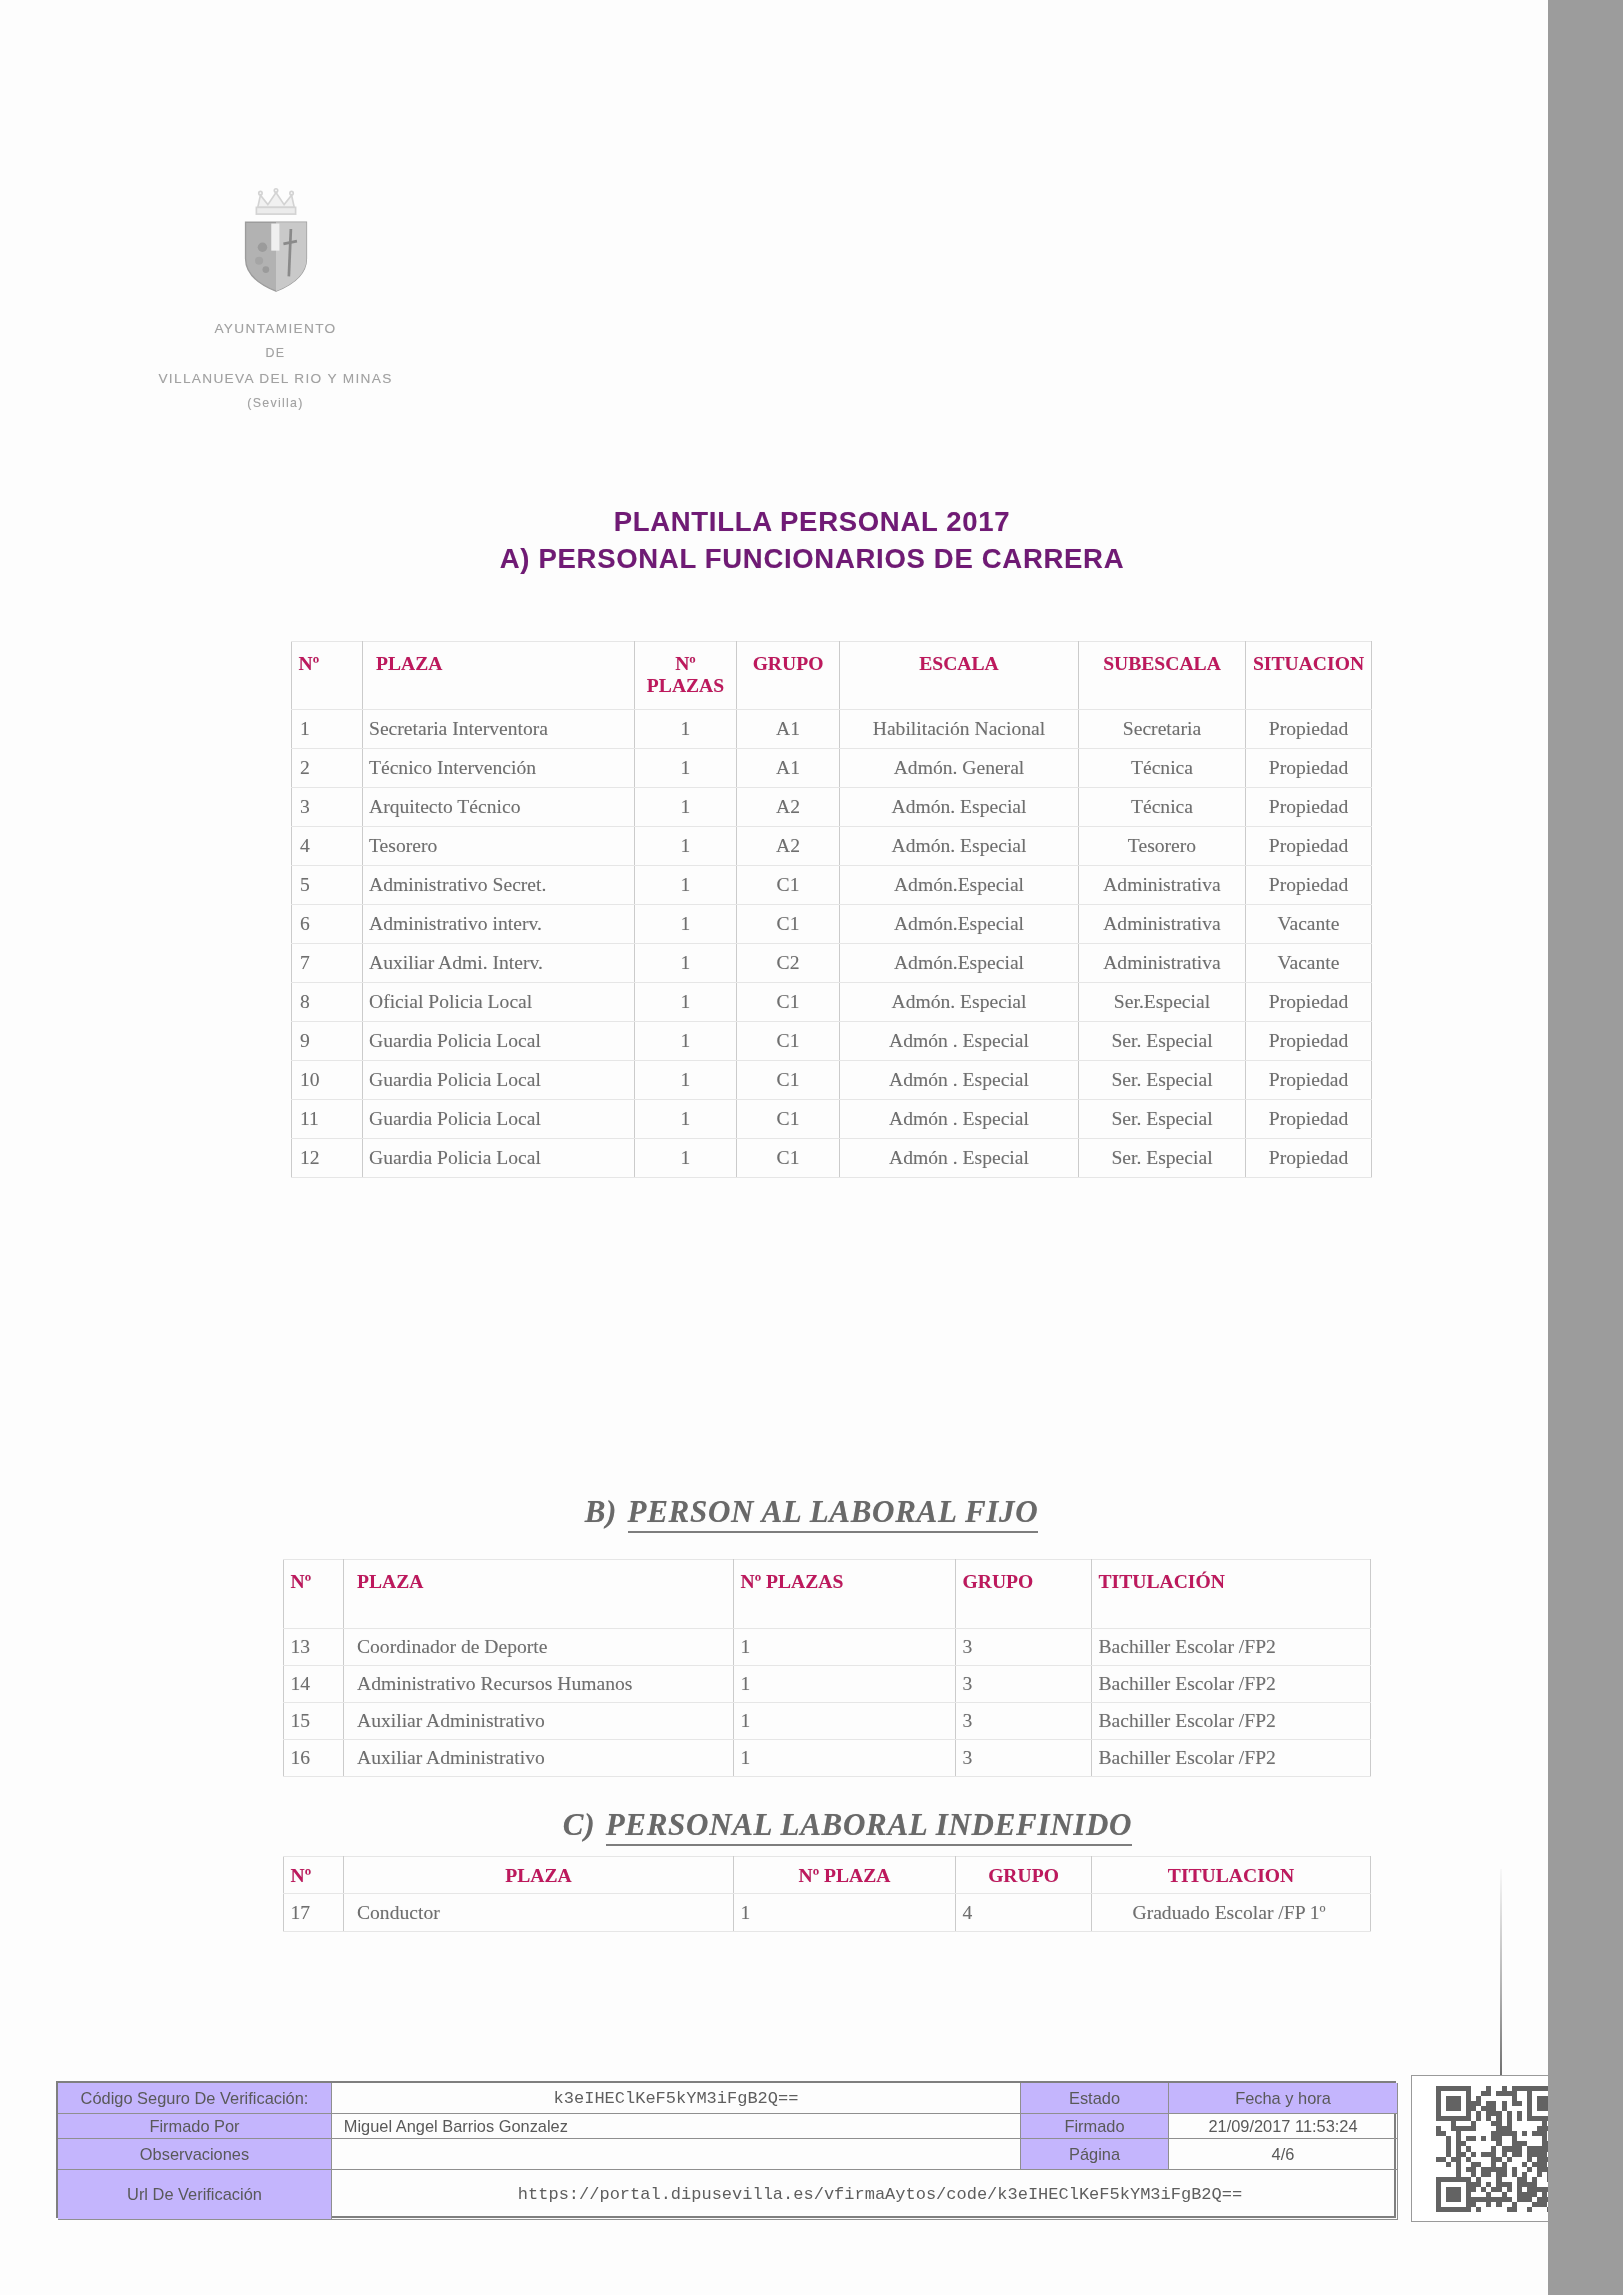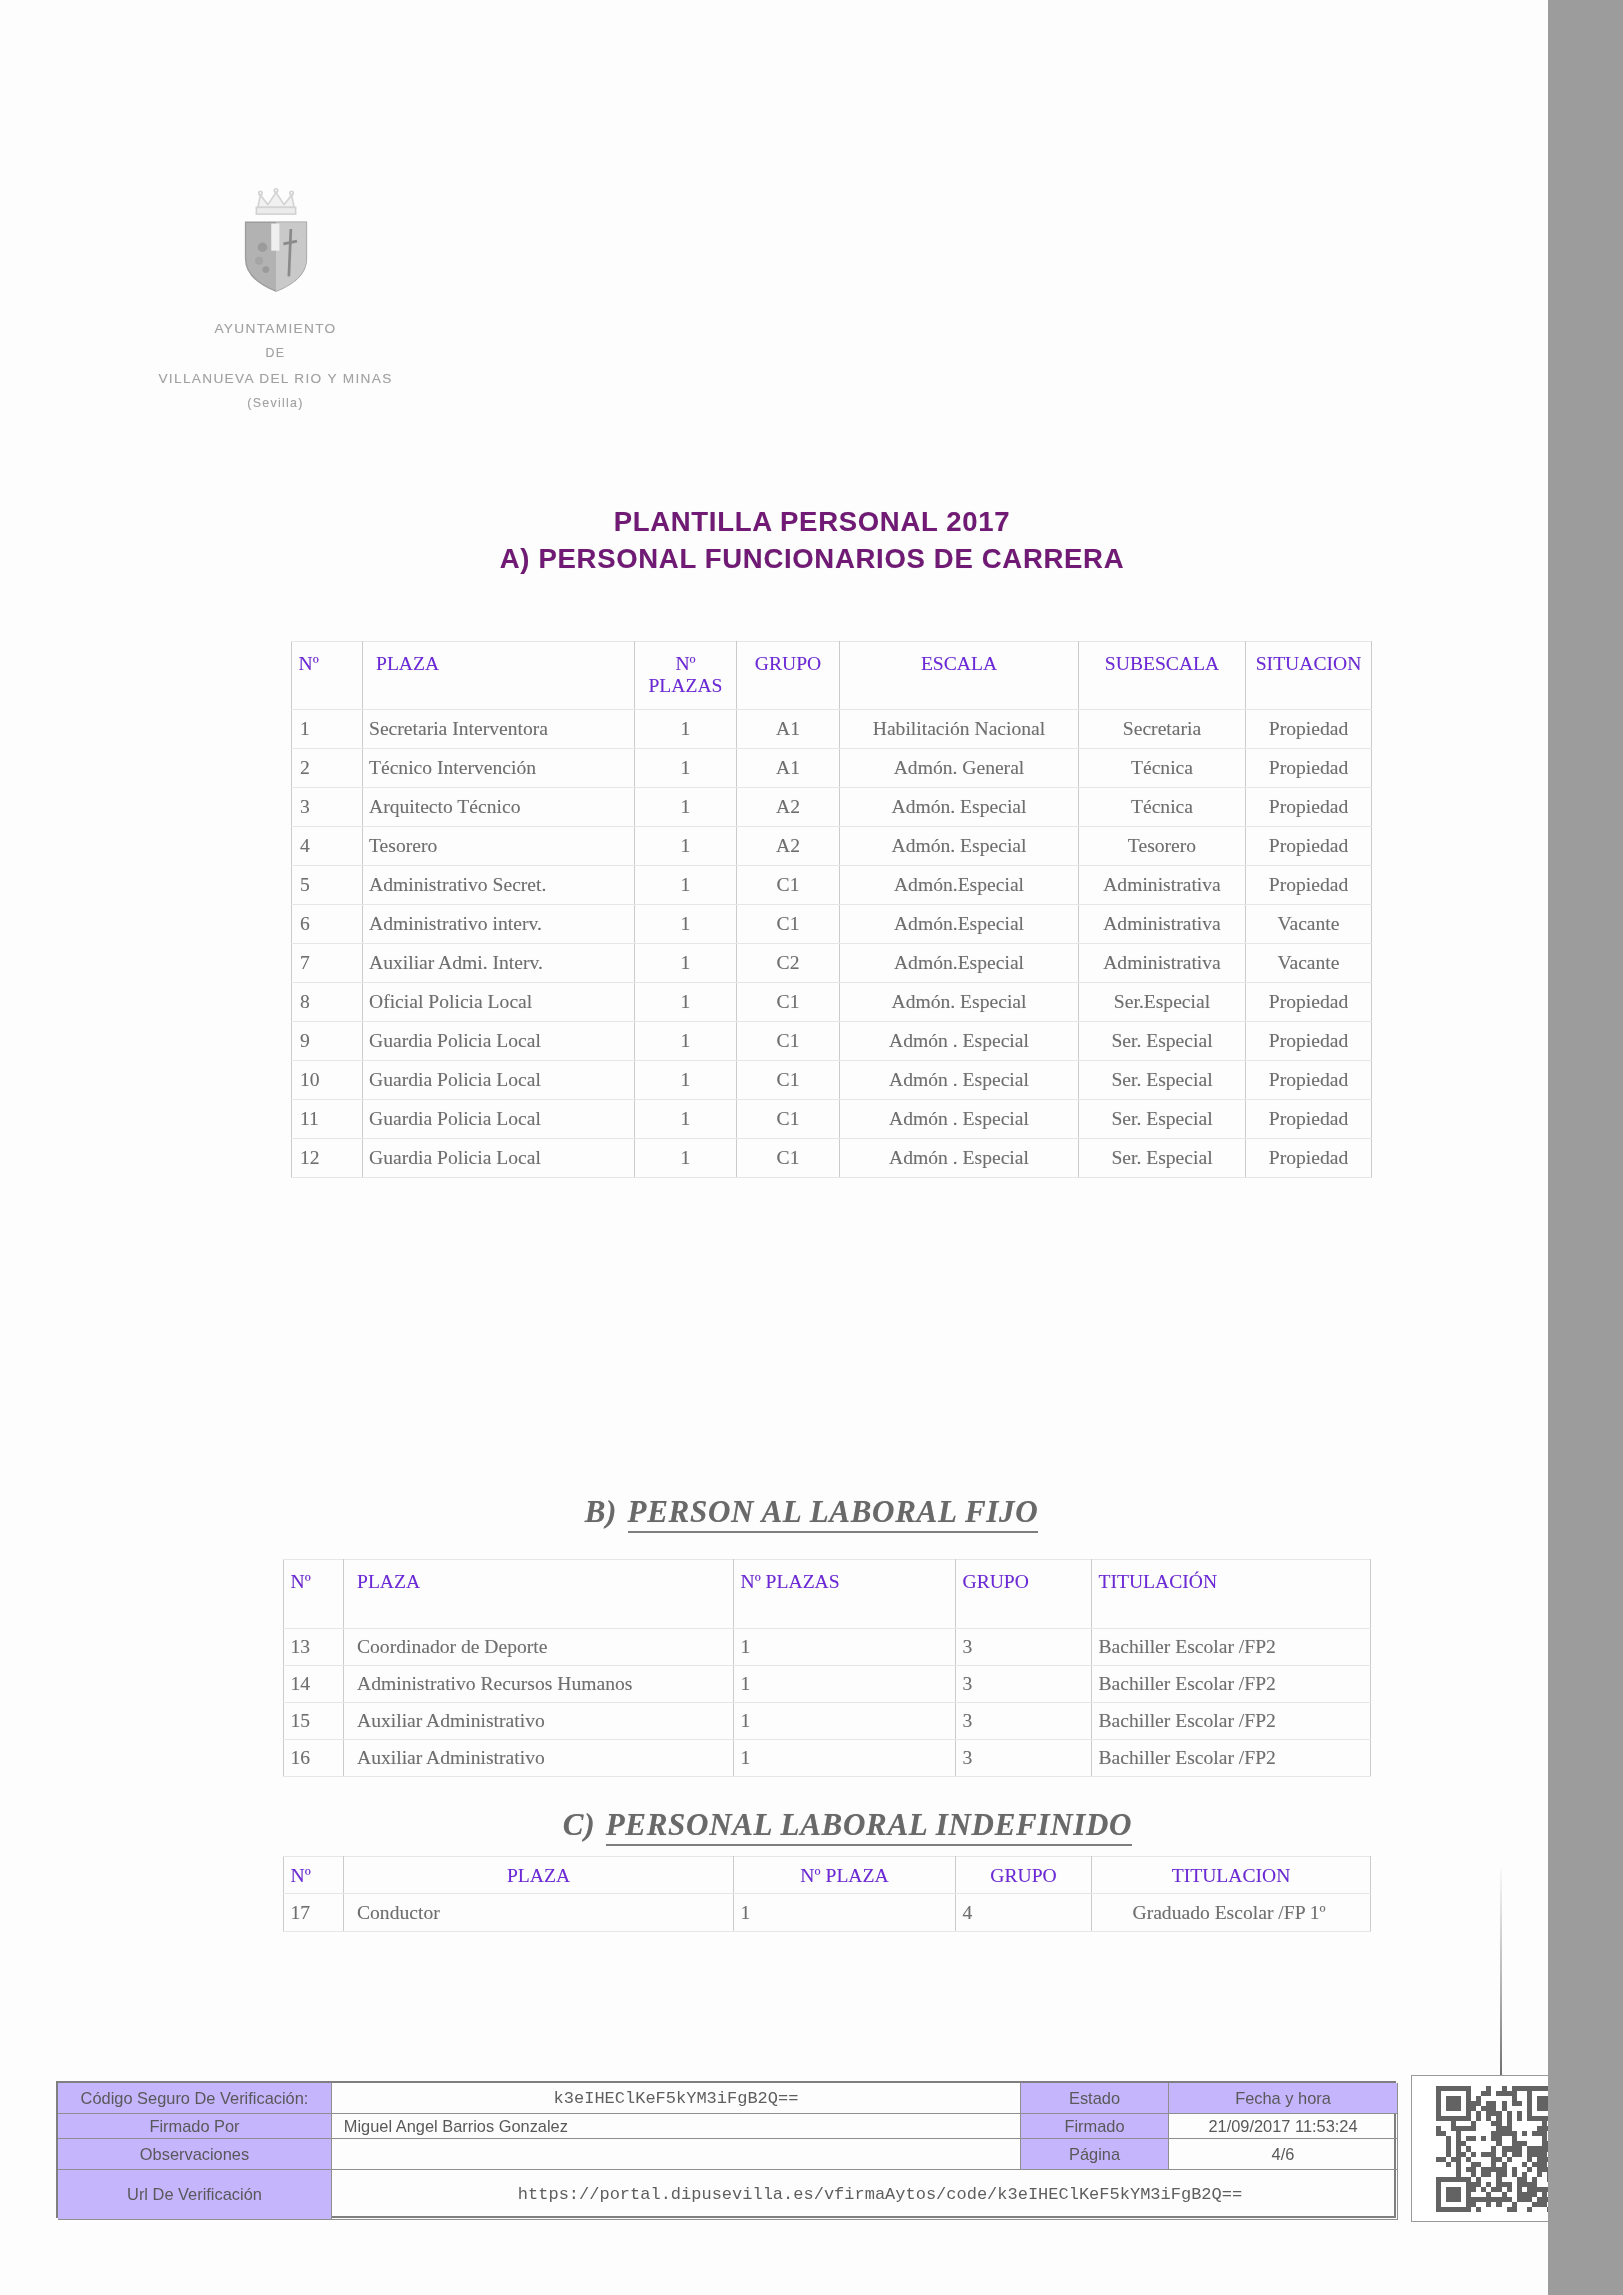--- a/index.html
+++ b/index.html
@@ -18,21 +18,21 @@
     font-family:"Liberation Sans",sans-serif;font-weight:bold;font-size:27.5px;
     color:#701a75;line-height:37px;letter-spacing:0.7px;
     text-shadow:0 0 0.7px rgba(120,120,120,.45);}
   
   .doc-table{border-collapse:collapse;table-layout:fixed;font-size:19.6px;color:#6f6f6f;
     text-shadow:0 0 0.7px rgba(110,110,110,.35);}
   .doc-table th,.doc-table td{border-left:1.3px solid #cbcbcb;border-right:1.3px solid #cbcbcb;
     border-top:0.7px solid #e6e6e6;border-bottom:0.7px solid #e6e6e6;
     overflow:hidden;padding:0 3.9px;}
   .doc-table{border:1.3px solid #d2d2d2;}
-  .doc-table th{font-weight:normal;vertical-align:top;padding-top:10.5px;text-align:center;color:#6d28d9;}
+  .doc-table th{font-weight:bold;vertical-align:top;padding-top:10.5px;text-align:center;color:#be185d;}
   .doc-table td{vertical-align:middle;text-align:center;}
   #table-a{position:absolute;left:291px;top:641px;width:1080px;}
   #table-a thead tr{height:68px;}
   #table-a tbody tr{height:39px;}
   #table-a th:nth-child(1){text-align:left;padding-left:6.5px;}
   #table-a th:nth-child(2){text-align:left;padding-left:13px;}
   #table-a td:nth-child(1){text-align:left;padding-left:7.9px;}
   #table-a td:nth-child(2){text-align:left;padding-left:6px;}
   #table-b{position:absolute;left:283px;top:1559px;width:1087px;}
   #table-b thead tr{height:69px;}

